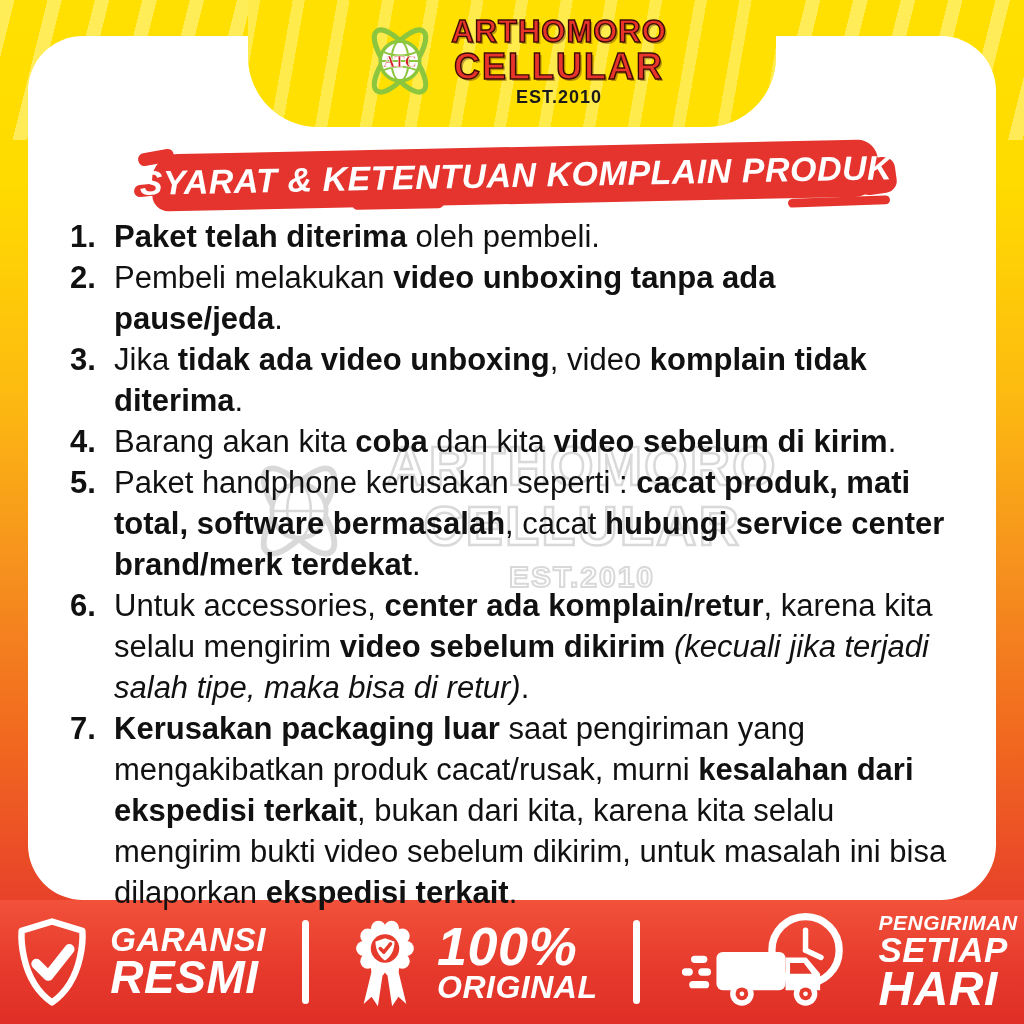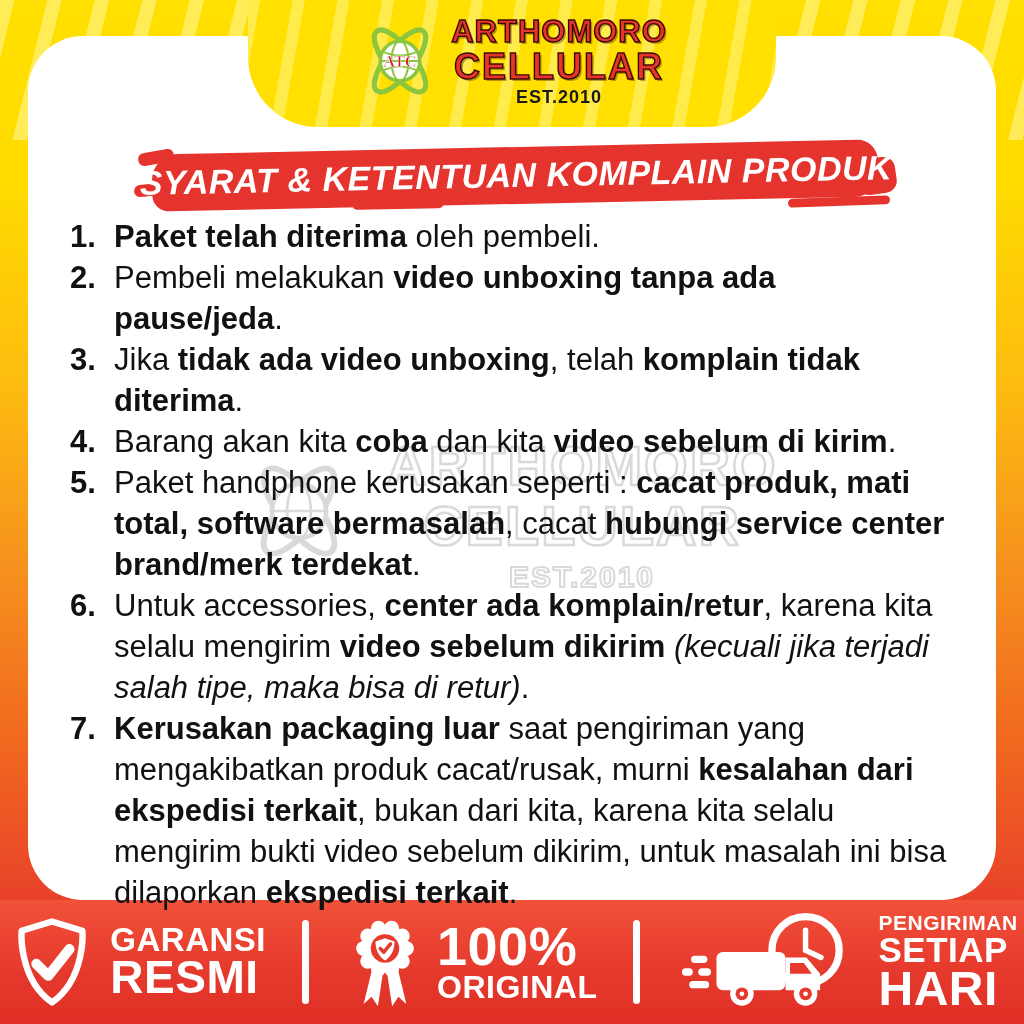--- a/index.html
+++ b/index.html
@@ -68,21 +68,21 @@
   .terms .num{flex:0 0 44px;font-weight:700;}
   .terms .txt{flex:1;}
   .b{font-weight:700;}
   .i{font-style:italic;}
 
   
   .footer{position:absolute;left:0;right:0;bottom:0;height:124px;
       background:linear-gradient(180deg,var(--footer-red-top) 0%,#E63A2D 55%,var(--footer-red-bottom) 100%);
       display:flex;align-items:center;justify-content:center;gap:36px;color:#fff;}
   .badge{display:flex;align-items:center;gap:12px;}
-  .badge-text{font-weight:800;line-height:.95;letter-spacing:.5px;white-space:nowrap;}
+  .badge-text{font-style:italic;font-weight:800;line-height:.95;letter-spacing:.5px;white-space:nowrap;}
   .g1{font-size:33px;} .g2{font-size:46px;}
   .o1{font-size:54px;} .o2{font-size:32px;}
   .p1{font-size:21px;} .p2{font-size:35px;} .p3{font-size:48px;}
   .divider{width:7px;height:84px;background:#fff;border-radius:4px;}
 </style>
 </head>
 <body>
 
 <div class="canvas">
   <div class="bg"></div>
@@ -143,21 +143,21 @@
       <li>
         <span class="num">1.</span>
         <span class="txt"><span class="b">Paket telah diterima</span><span> oleh pembeli.</span></span>
       </li>
       <li>
         <span class="num">2.</span>
         <span class="txt"><span>Pembeli melakukan </span><span class="b">video unboxing tanpa ada pause/jeda</span><span>.</span></span>
       </li>
       <li>
         <span class="num">3.</span>
-        <span class="txt"><span>Jika </span><span class="b">tidak ada video unboxing</span><span>, telah </span><span class="b">komplain tidak diterima</span><span>.</span></span>
+        <span class="txt"><span>Jika </span><span class="b">tidak ada video unboxing</span><span>, video </span><span class="b">komplain tidak diterima</span><span>.</span></span>
       </li>
       <li>
         <span class="num">4.</span>
         <span class="txt"><span>Barang akan kita </span><span class="b">coba</span><span> dan kita </span><span class="b">video sebelum di kirim</span><span>.</span></span>
       </li>
       <li>
         <span class="num">5.</span>
         <span class="txt"><span>Paket handphone kerusakan seperti : </span><span class="b">cacat produk, mati total, software bermasalah</span><span>, cacat </span><span class="b">hubungi service center brand/merk terdekat</span><span>.</span></span>
       </li>
       <li>

